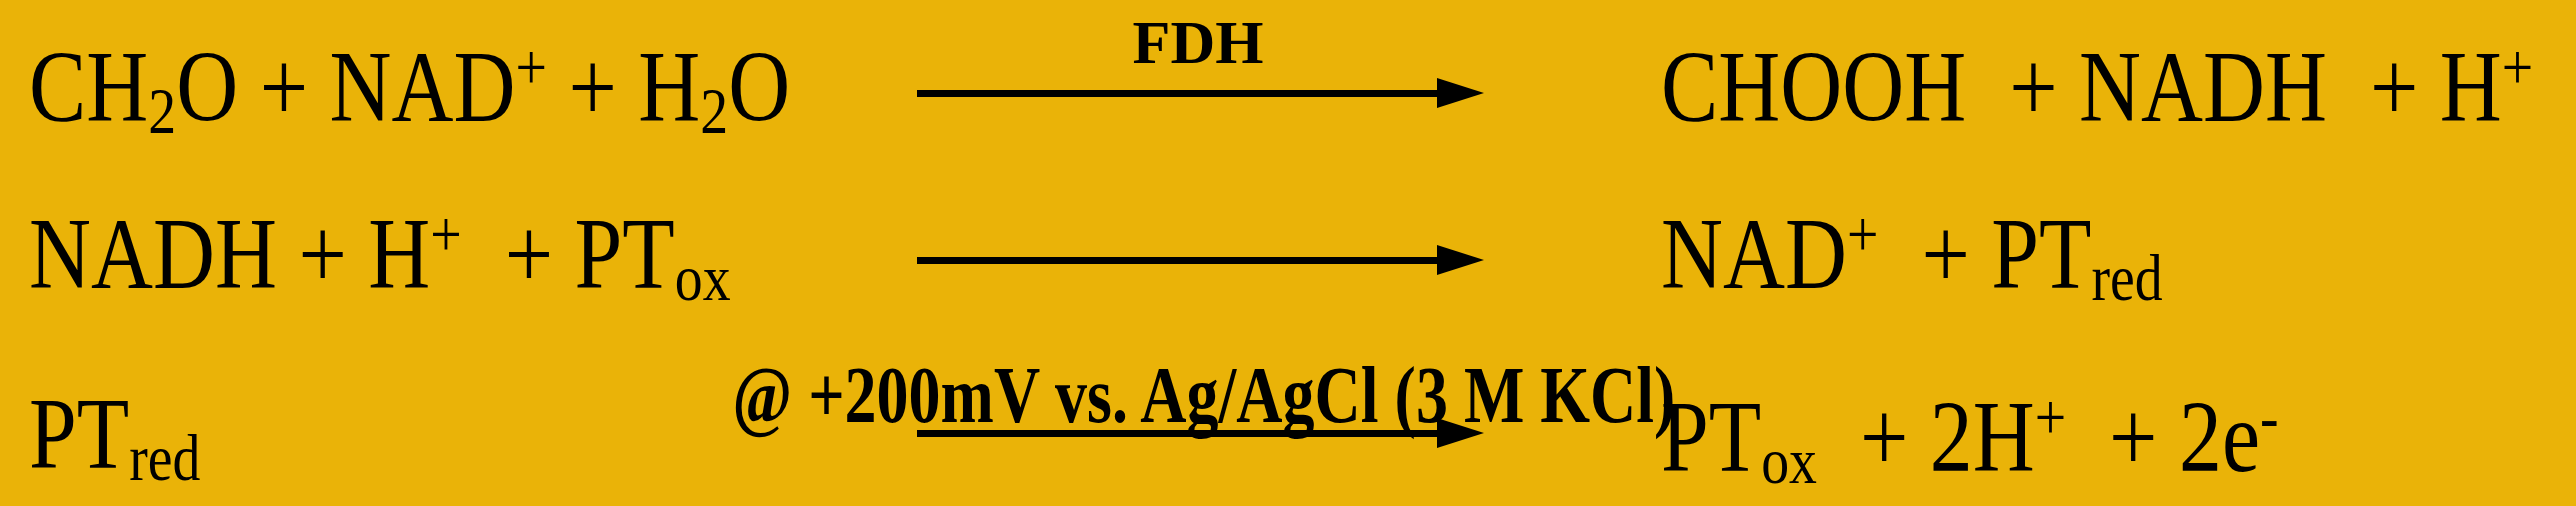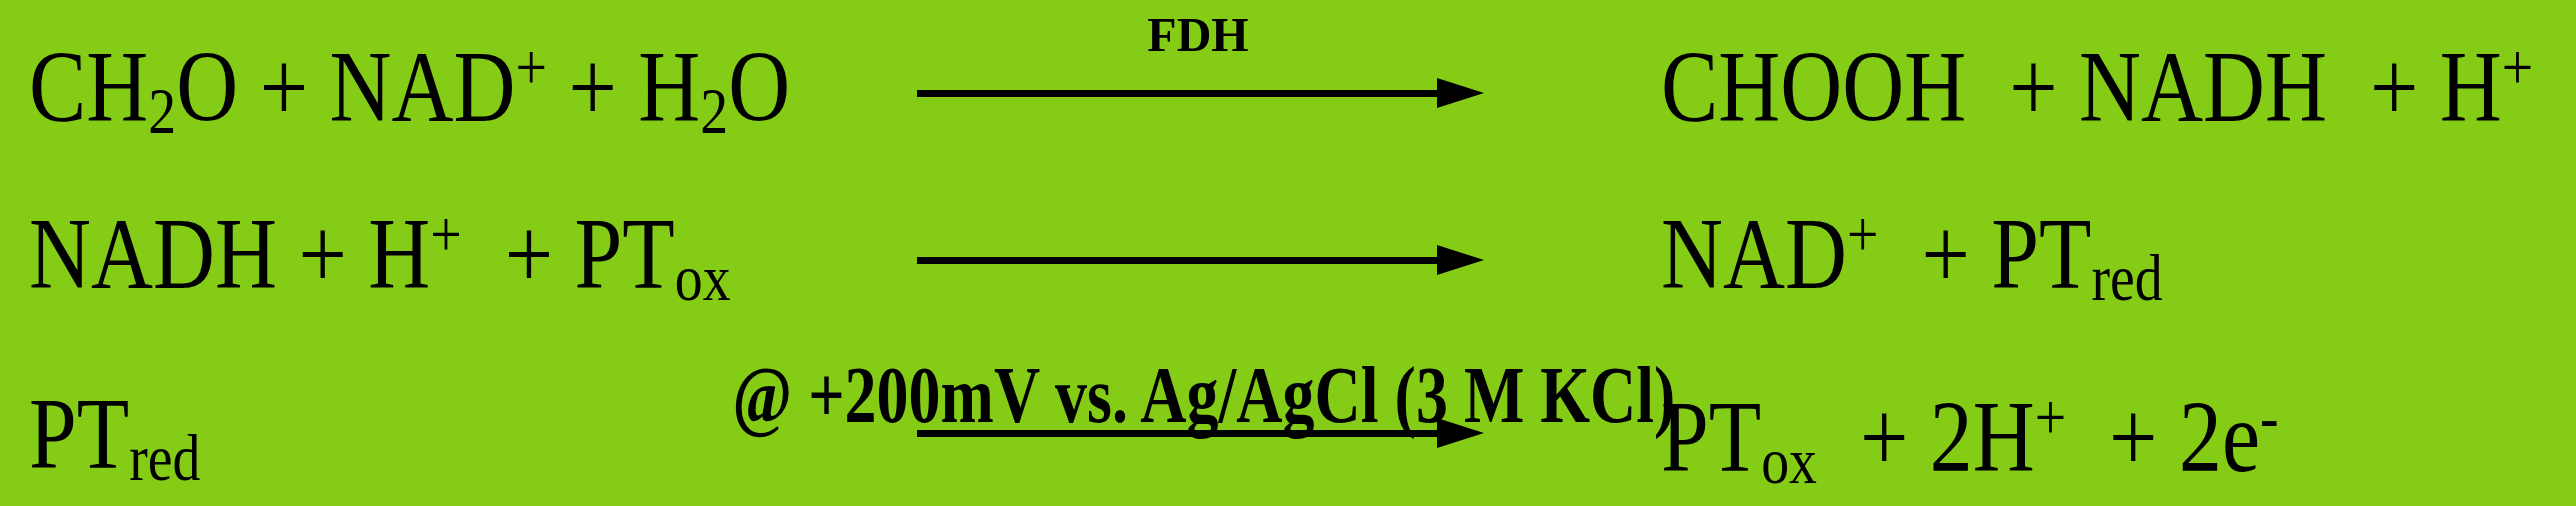--- a/index.html
+++ b/index.html
@@ -1,19 +1,19 @@
 <!DOCTYPE html>
 <html style="font-size:9.5px"><head>
 <meta charset="utf-8">
 <style>
   html,body{margin:0;padding:0;background:#ffffff;}
   #scheme{
     position:relative;
     width:2576px;height:507px;
-    background:#84cc16;color:#000000;
+    background:#eab308;color:#000000;
     font-family:"Liberation Serif","DejaVu Serif",serif;
     overflow:hidden;
   }
   .expr{
     position:absolute;
     font-size:101px;line-height:1;
     white-space:pre;
     transform:scaleX(0.85);
     transform-origin:0 0;
   }
@@ -27,21 +27,21 @@
     position:absolute;right:0;top:0;width:0;height:0;
     border-left:47px solid #000000;
     border-top:15.4px solid transparent;
     border-bottom:15.4px solid transparent;
   }
   .arrow-label{
     position:absolute;
     font-weight:bold;line-height:1;white-space:pre;
   }
   #fdh-label{
-    left:1198px;top:11.3px;font-size:48px;
+    left:1198px;top:11.3px;font-size:62px;
     transform:translateX(-50%);
   }
   #potential-label{
     left:1204px;top:355px;font-size:80px;
     transform:translateX(-50%) scaleX(0.8);
   }
 </style>
 </head>
 <body>
 

